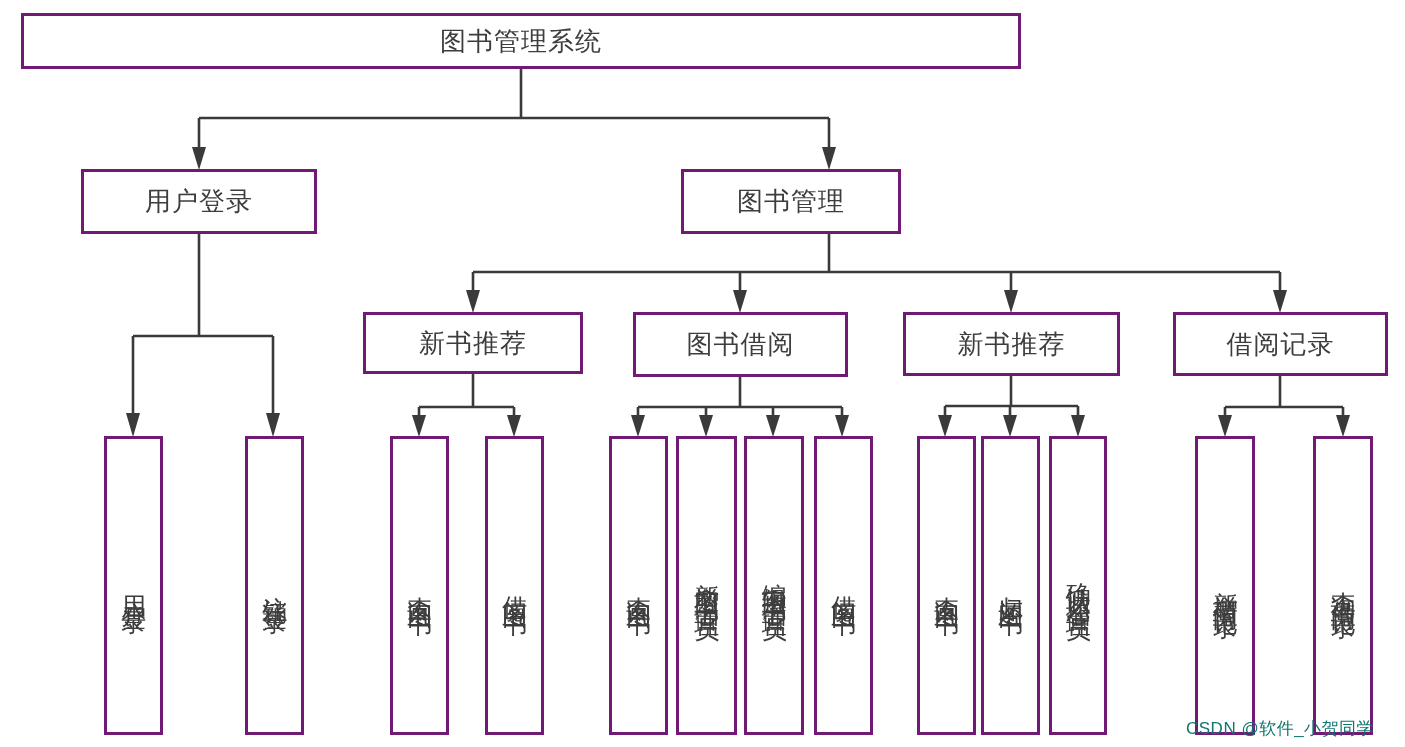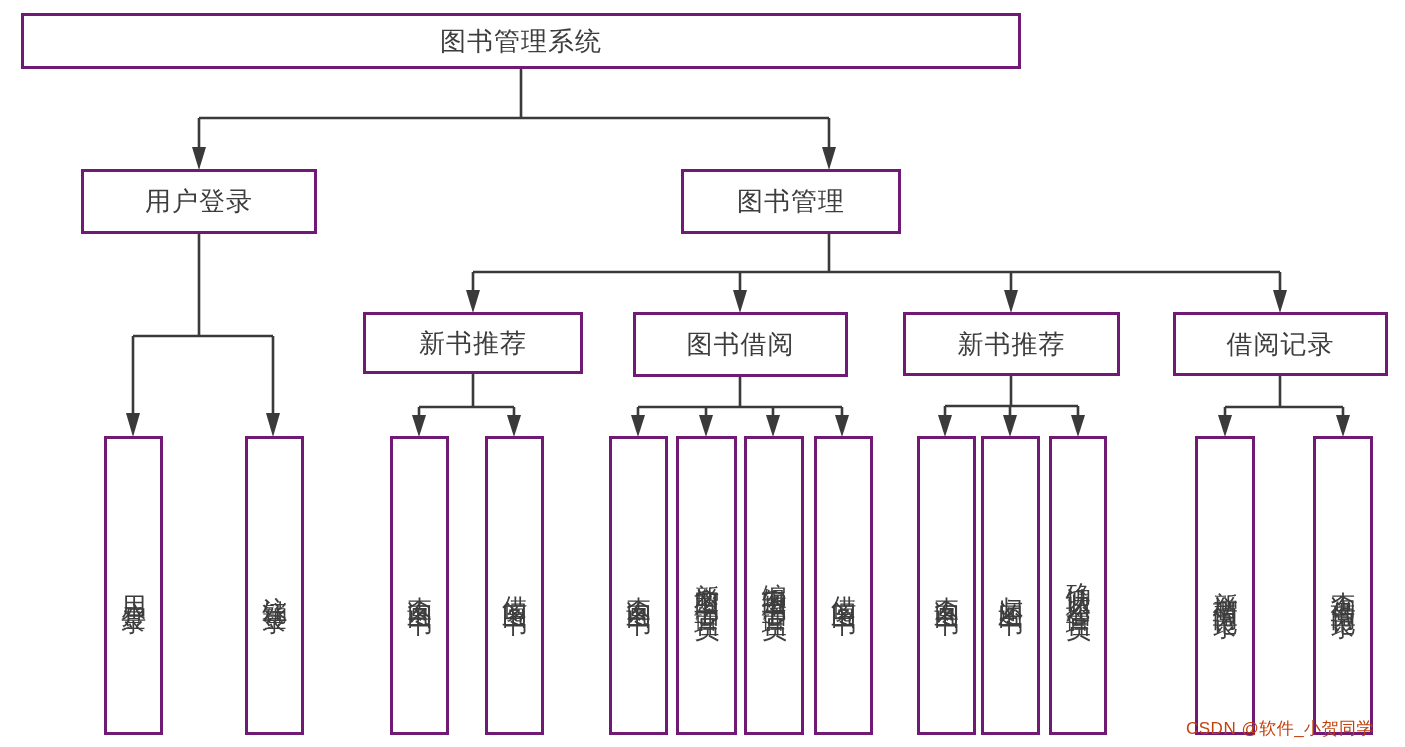--- a/index.html
+++ b/index.html
@@ -63,21 +63,21 @@
   .f8  { left: 917px;  }
   .f9  { left: 981px;  }
   .f10 { left: 1049px; width: 58px; }
   .f11 { left: 1195px; width: 60px; }
   .f12 { left: 1313px; width: 60px; }
   .watermark {
     position: absolute;
     left: 1186px;
     top: 717px;
     font-size: 17px;
-    color: #c2410c;
+    color: #0f766e;
     white-space: nowrap;
     letter-spacing: 0.5px;
   }
 </style>
 </head>
 <body>
 
 <div class="canvas">
 
   <svg class="connectors" viewBox="0 0 1405 747" xmlns="http://www.w3.org/2000/svg">

